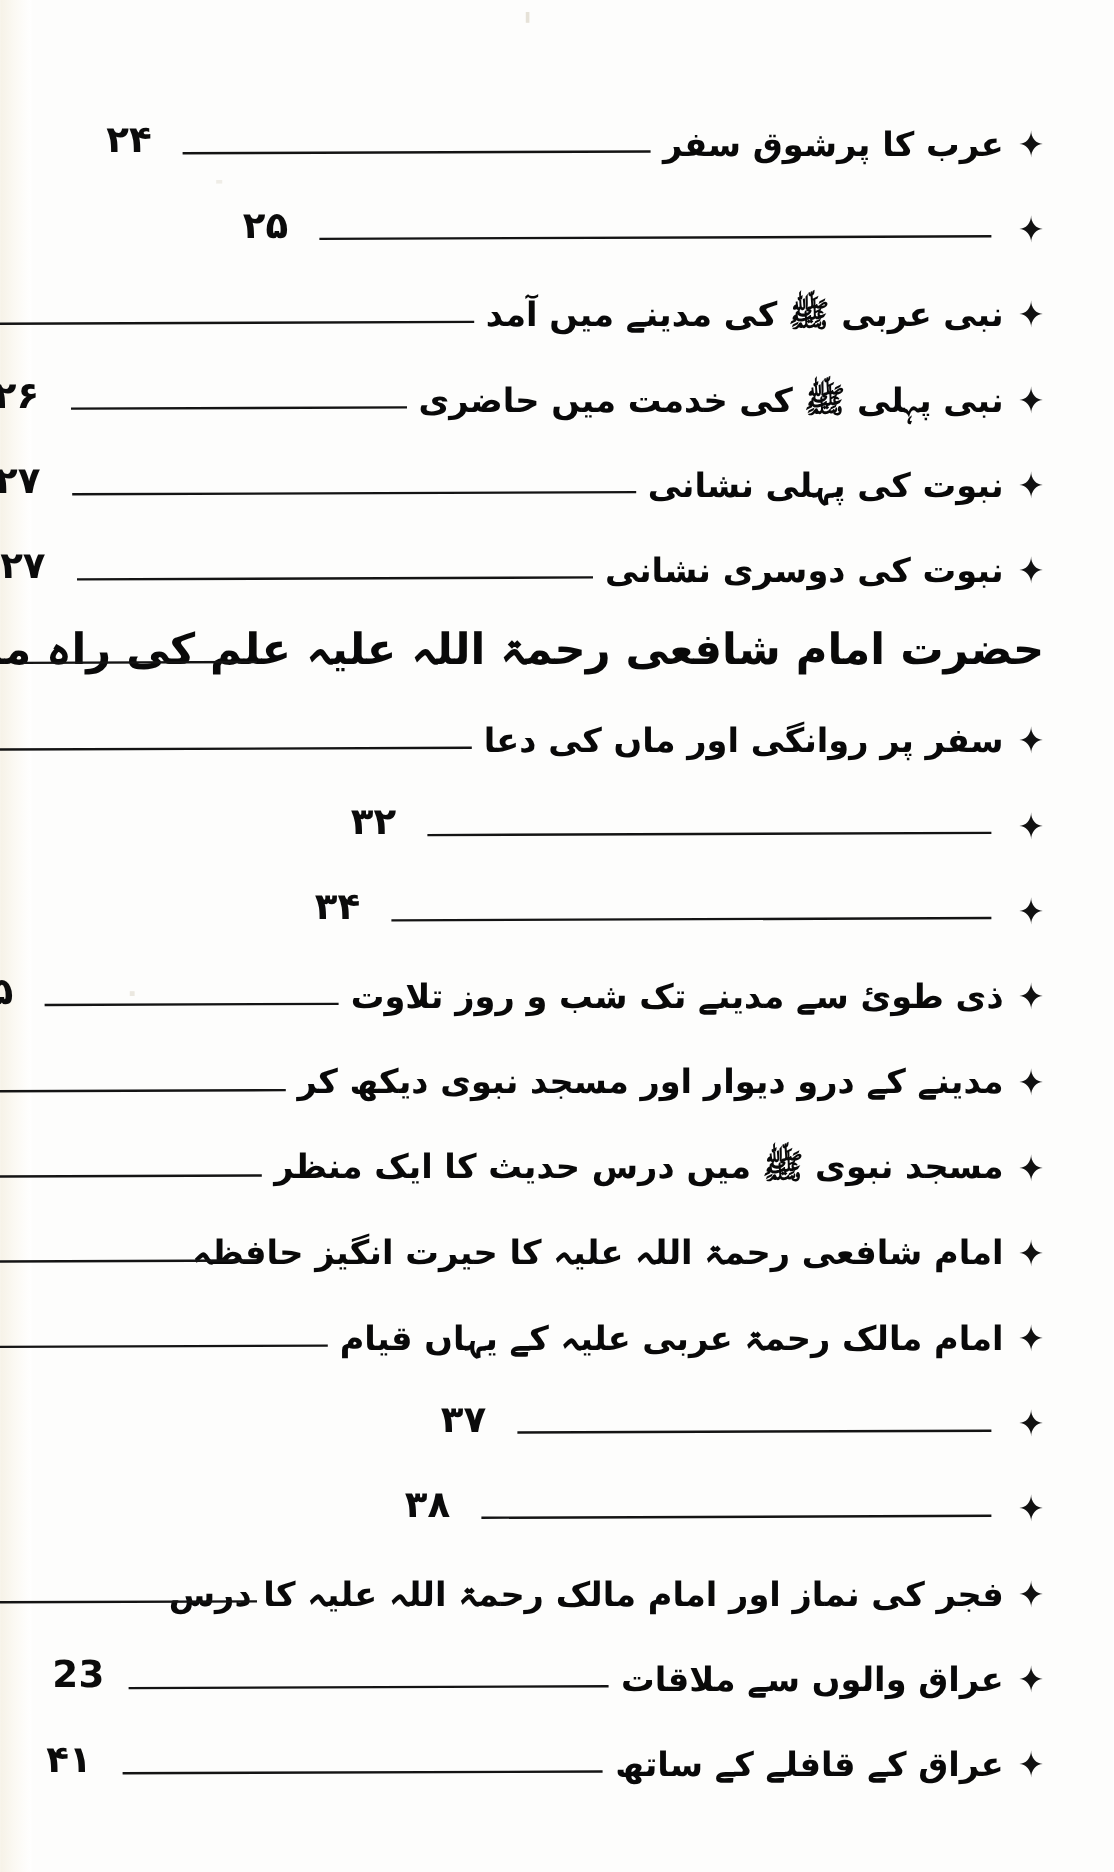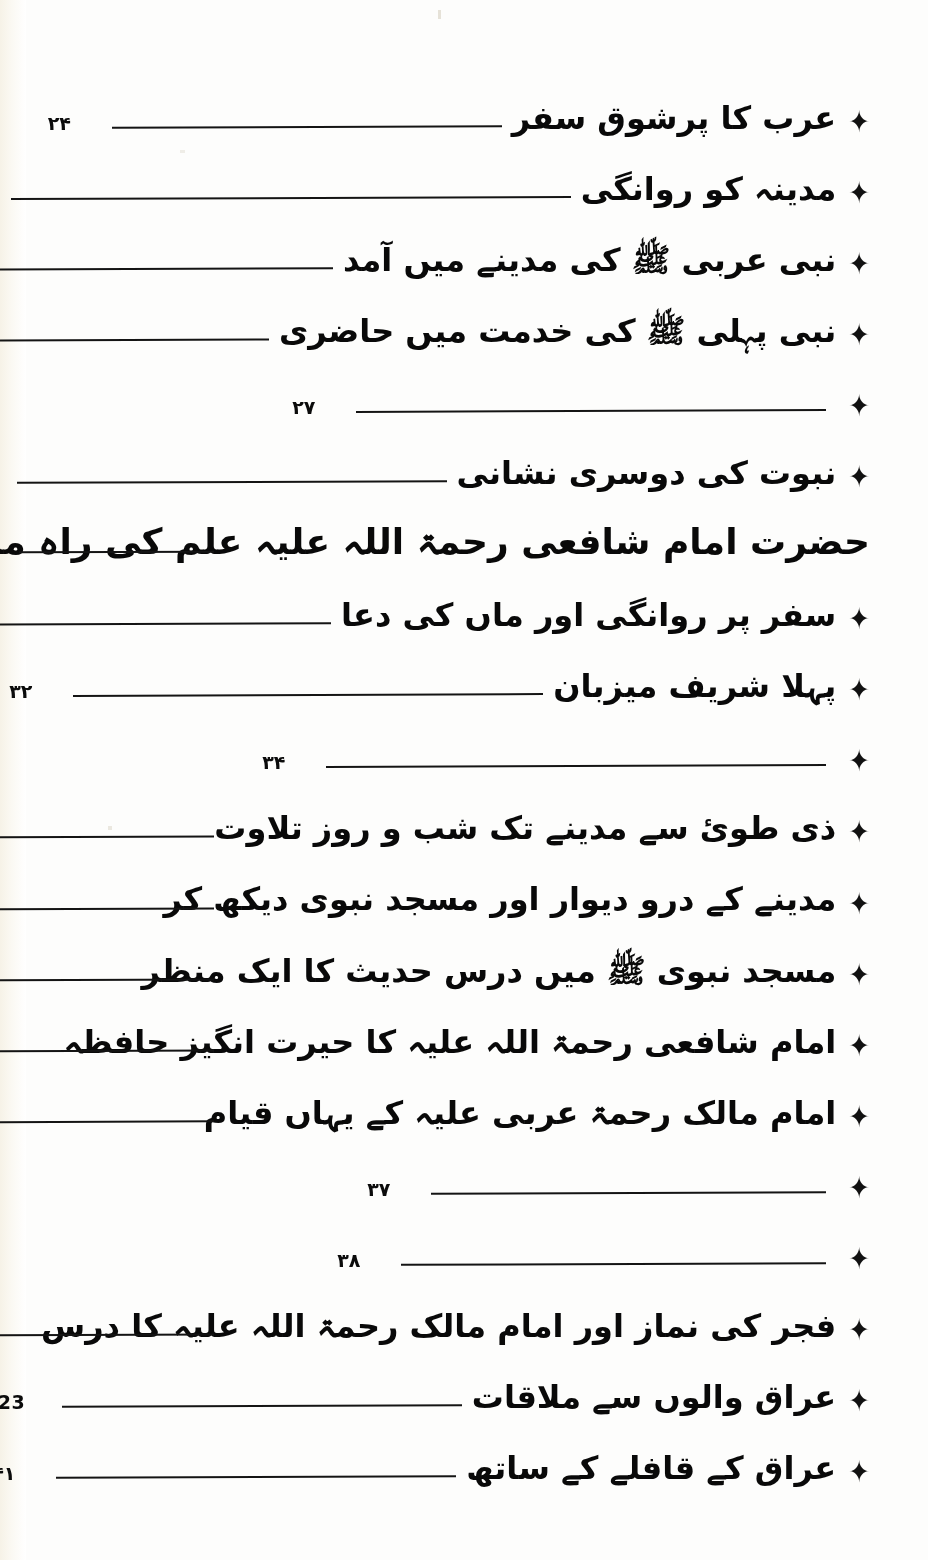--- a/index.html
+++ b/index.html
@@ -50,21 +50,21 @@
     align-items: flex-end;
     width: 100%;
     box-sizing: border-box;
   }
 
   
   .pagenum {
     flex: 0 0 58px;
     order: 3;
     text-align: left;
-    font-size: 19px;
+    font-size: 31px;
     font-weight: 700;
     color: #0b0b0b;
     letter-spacing: 0.5px;
     line-height: 1;
     padding-bottom: 7px;
     white-space: nowrap;
   }
 
   
   .leader {
@@ -93,21 +93,21 @@
     line-height: 1;
     color: #111111;
     margin-left: 12px;
     padding-bottom: 5px;
     display: inline-block;
     transform: scaleY(1.15);
   }
 
   .title {
     flex: 0 0 auto;
-    font-size: 32px;
+    font-size: 28px;
     line-height: 1.22;
     color: #090909;
     font-weight: 600;
     padding-bottom: 2px;
     white-space: nowrap;
   }
 
   
   .row.heading .title {
     font-size: 36px;
@@ -136,21 +136,20 @@
         <div class="title-wrap">
           <span class="bullet">✦</span>
           <span class="title">عرب کا پرشوق سفر</span>
         </div>
         <div class="leader" style="flex: 0 0 390px;"></div>
         <div class="pagenum">۲۴</div>
       </div>
       <div class="row" style="margin-bottom: 17.0526px; min-height: 54px;">
         <div class="title-wrap">
           <span class="bullet">✦</span>
-          <span class="title">مدینہ کو روانگی</span>
         </div>
         <div class="leader" style="flex: 0 0 560px;"></div>
         <div class="pagenum">۲۵</div>
       </div>
       <div class="row" style="margin-bottom: 17.0526px; min-height: 54px;">
         <div class="title-wrap">
           <span class="bullet">✦</span>
           <span class="title">نبی عربی ﷺ کی مدینے میں آمد</span>
         </div>
         <div class="leader" style="flex: 0 0 400px;"></div>
@@ -159,20 +158,21 @@
         <div class="title-wrap">
           <span class="bullet">✦</span>
           <span class="title">نبی پہلی ﷺ کی خدمت میں حاضری</span>
         </div>
         <div class="leader" style="flex: 0 0 280px;"></div>
         <div class="pagenum">۲۶</div>
       </div>
       <div class="row" style="margin-bottom: 17.0526px; min-height: 54px;">
         <div class="title-wrap">
           <span class="bullet">✦</span>
+          <span class="title">نبوت کی پہلی نشانی</span>
         </div>
         <div class="leader" style="flex: 0 0 470px;"></div>
         <div class="pagenum">۲۷</div>
       </div>
       <div class="row" style="margin-bottom: 17.0526px; min-height: 54px;">
         <div class="title-wrap">
           <span class="bullet">✦</span>
           <span class="title">نبوت کی دوسری نشانی</span>
         </div>
         <div class="leader" style="flex: 0 0 430px;"></div>
@@ -188,21 +188,20 @@
       <div class="row" style="margin-bottom: 17.0526px; min-height: 54px;">
         <div class="title-wrap">
           <span class="bullet">✦</span>
           <span class="title">سفر پر روانگی اور ماں کی دعا</span>
         </div>
         <div class="leader" style="flex: 0 0 455px;"></div>
       </div>
       <div class="row" style="margin-bottom: 17.0526px; min-height: 54px;">
         <div class="title-wrap">
           <span class="bullet">✦</span>
-          <span class="title">پہلا شریف میزبان</span>
         </div>
         <div class="leader" style="flex: 0 0 470px;"></div>
         <div class="pagenum">۳۲</div>
       </div>
       <div class="row" style="margin-bottom: 17.0526px; min-height: 54px;">
         <div class="title-wrap">
           <span class="bullet">✦</span>
         </div>
         <div class="leader" style="flex: 0 0 500px;"></div>
         <div class="pagenum">۳۴</div>

